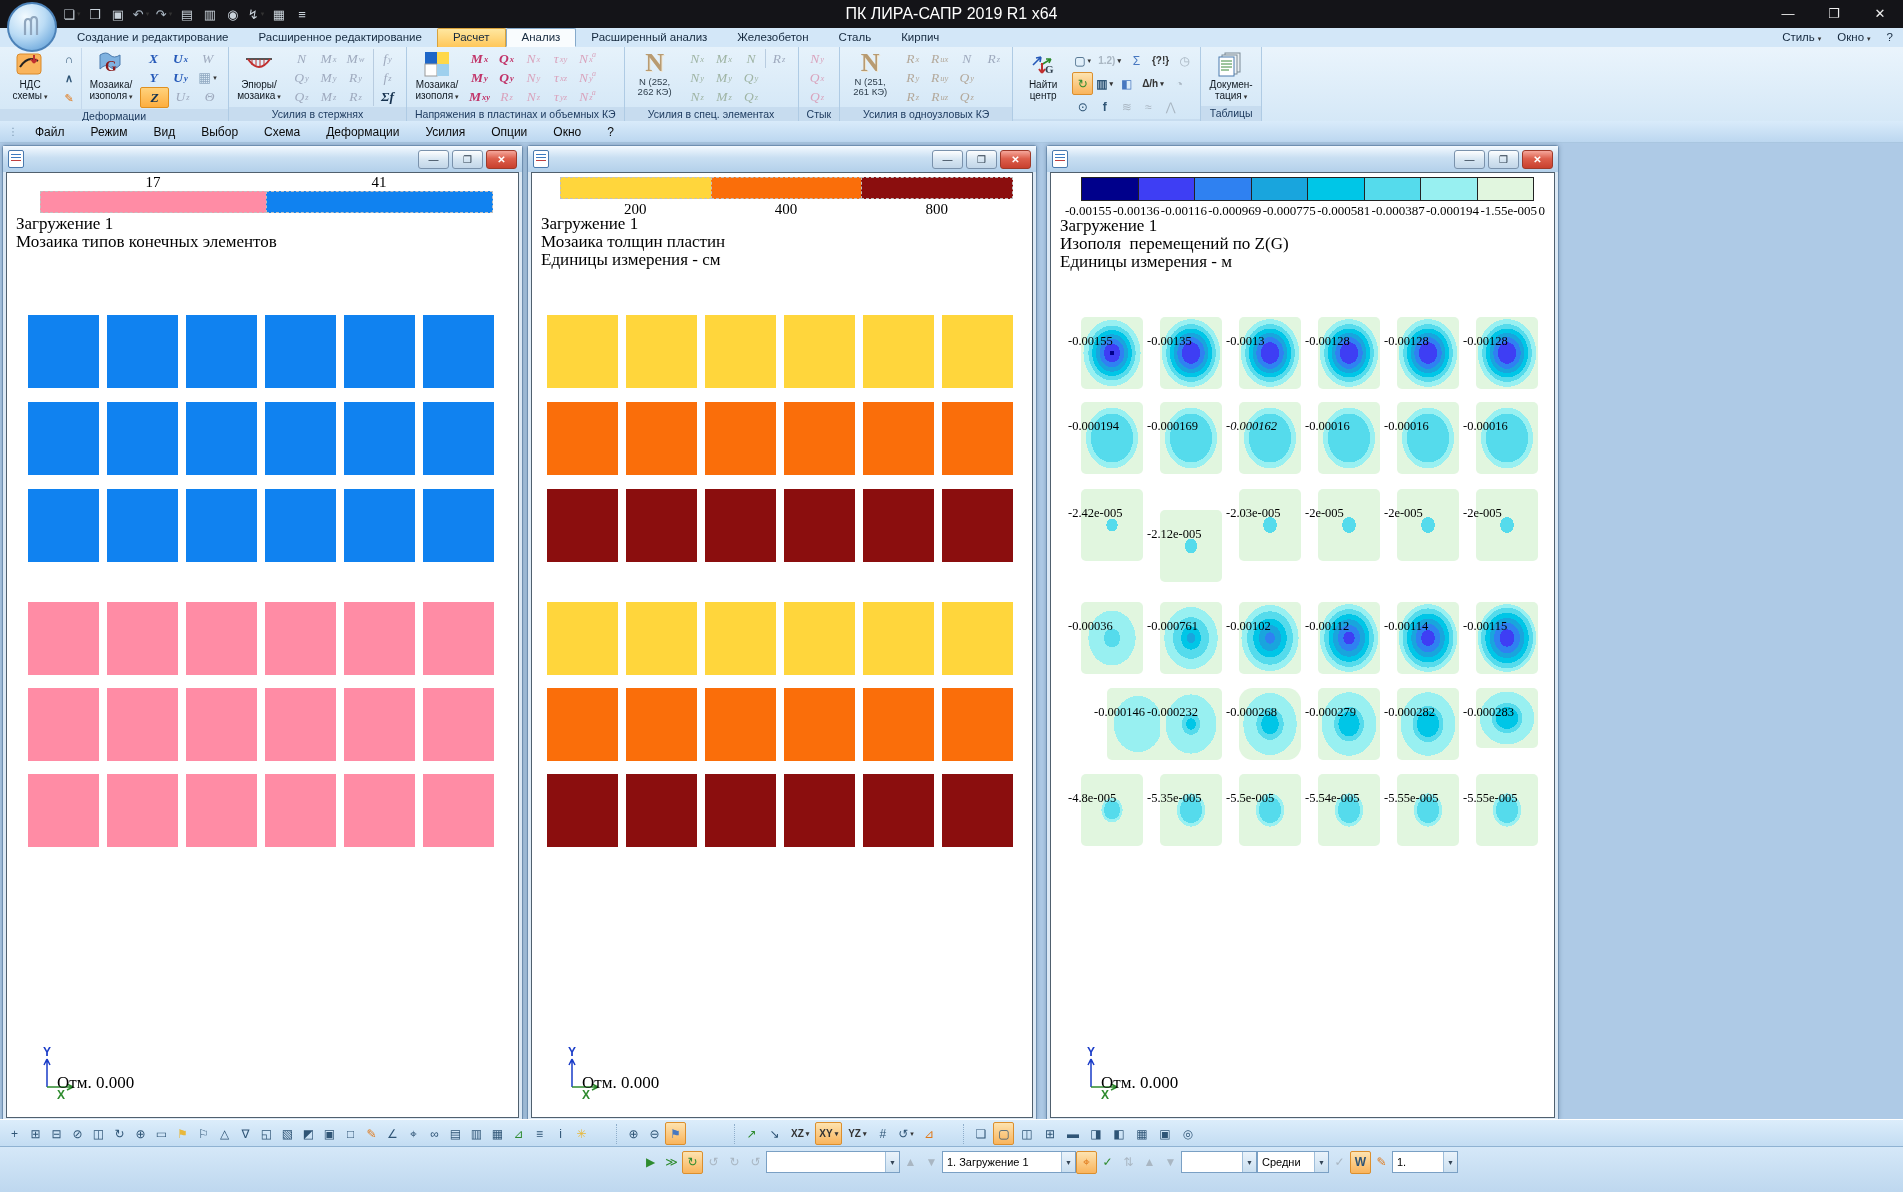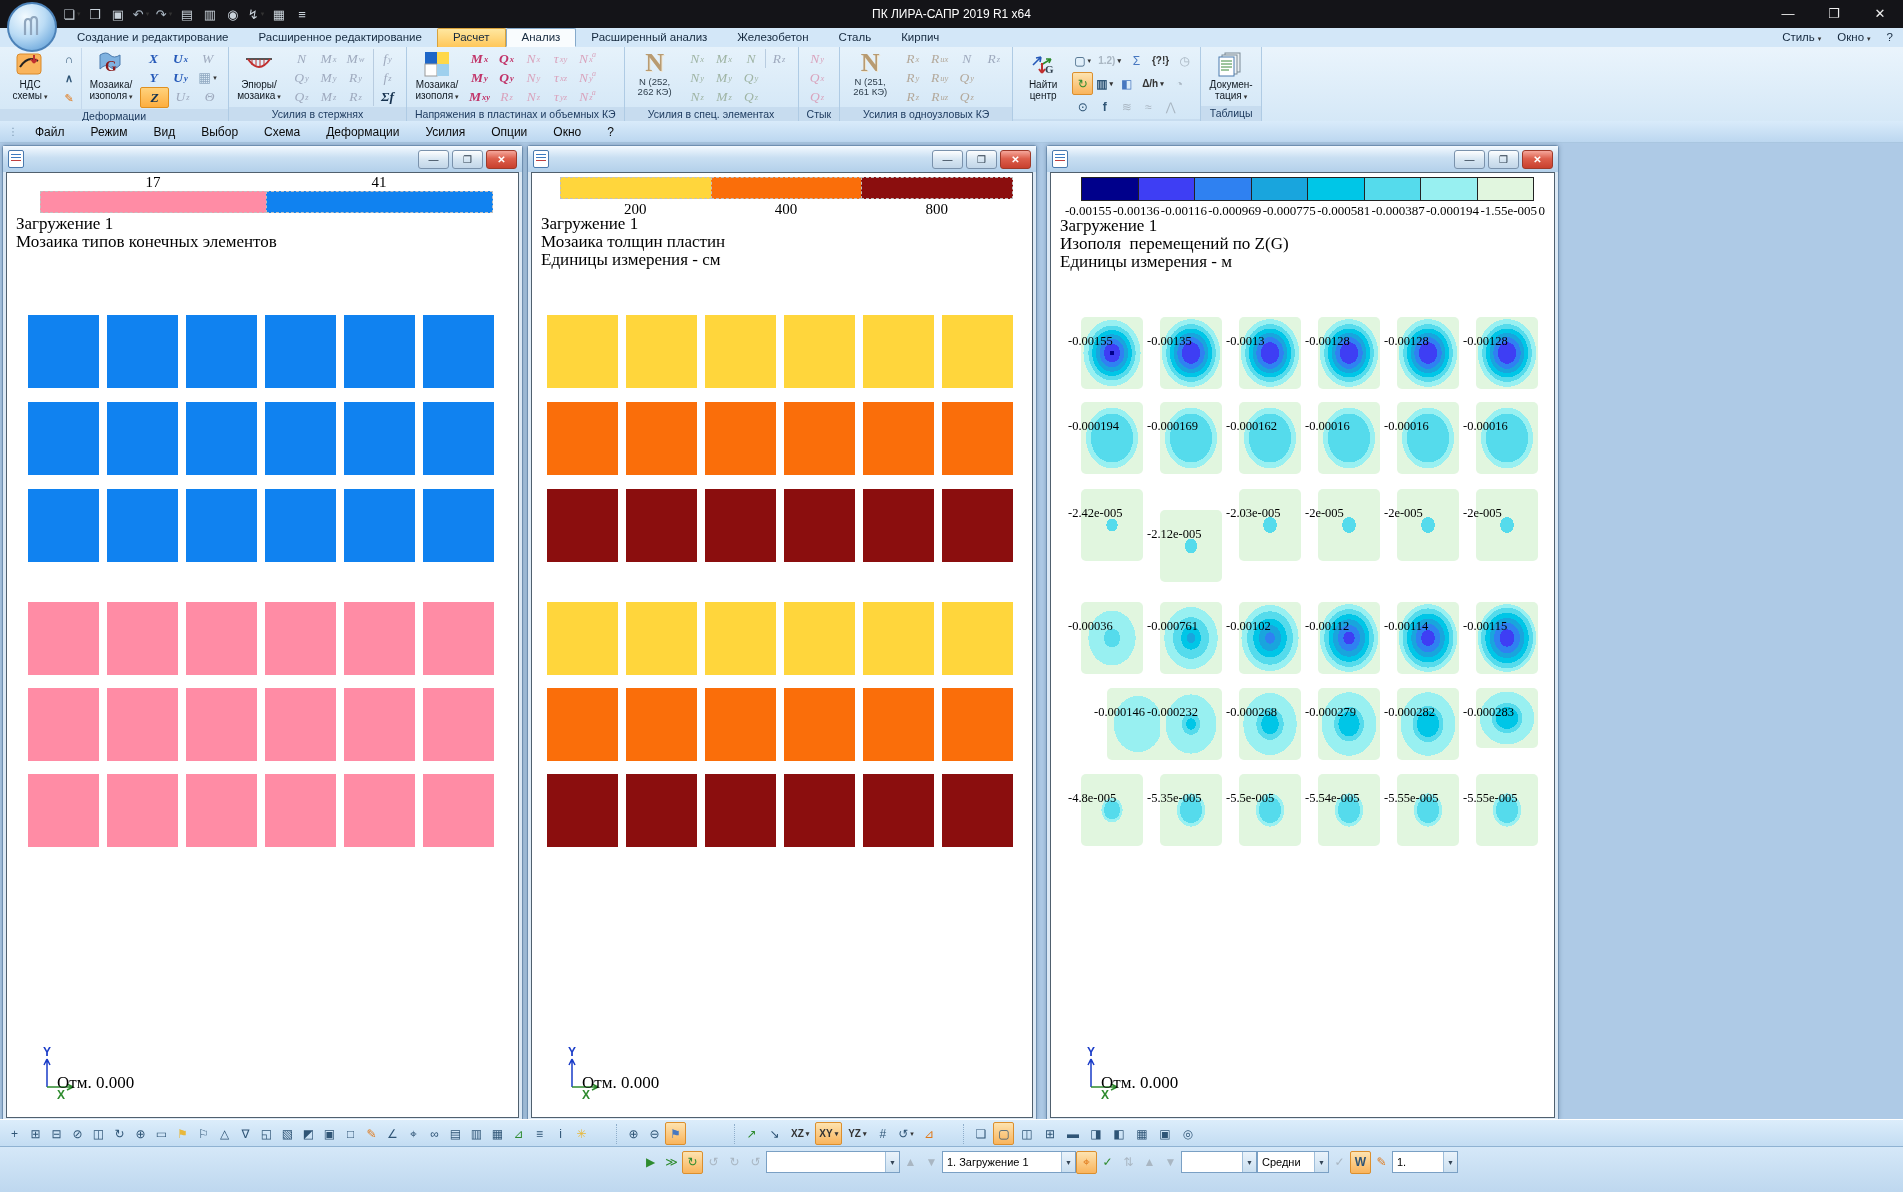--- a/index.html
+++ b/index.html
@@ -3,21 +3,21 @@
 <meta charset="utf-8">
 <style>
   html,body{margin:0;padding:0;width:1903px;height:1192px;overflow:hidden;
     font-family:"Liberation Sans",sans-serif;background:#AECAE6;font-size:12px;}
   .app{position:relative;width:1903px;height:1192px;background:#AECAE6;}
 
   
   .titlebar{position:absolute;top:0;left:0;right:0;height:28px;background:#141418;}
   .qat{position:absolute;left:62px;top:3px;display:flex;gap:3px;}
   .qat .ticon{width:20px;height:22px;color:#C9D2DA;font-size:13px;border:none;background:transparent;}
-  .apptitle{position:absolute;left:0;right:0;top:0;height:28px;line-height:28px;text-align:center;color:#FFFFFF;font-size:12px;}
+  .apptitle{position:absolute;left:0;right:0;top:0;height:28px;line-height:28px;text-align:center;color:#FFFFFF;font-size:16px;}
   .winbtns{position:absolute;right:0;top:0;display:flex;}
   .winbtn{width:46px;height:28px;line-height:28px;text-align:center;color:#EEE;font-size:13px;}
 
   .appbtn{position:absolute;left:7px;top:2px;width:46px;height:46px;border-radius:50%;z-index:9;
     background:radial-gradient(circle at 35% 28%,#F2FAFF,#BBDCF5 45%,#7FB4E2 75%,#5E98CC);
     border:2px solid #4C82B8;display:flex;align-items:center;justify-content:center;color:#8FA6BE;
     font-size:22px;font-family:"DejaVu Serif",serif;}
 
   
   .tabsrow{position:absolute;top:28px;left:0;right:0;height:19px;background:#D3E7F8;}
@@ -875,21 +875,21 @@
             </div>
             <div class="isocell" style="left: 425px; top: 144px; width: 62px; height: 72px; background-color: rgb(225, 246, 223); background-image: radial-gradient(closest-side, rgb(62, 62, 244) 0%, rgb(62, 62, 244) 30%, rgb(47, 129, 241) 30%, rgb(47, 129, 241) 44%, rgb(25, 165, 221) 44%, rgb(25, 165, 221) 56%, rgb(0, 198, 231) 56%, rgb(0, 198, 231) 68%, rgb(85, 219, 236) 68%, rgb(85, 219, 236) 80%, rgb(152, 240, 241) 80%, rgb(152, 240, 241) 94%, rgb(225, 246, 223) 94%, rgb(225, 246, 223) 100%);">
               <span class="isolabel">-0.00128</span>
             </div>
             <div class="isocell" style="left: 30px; top: 229px; width: 62px; height: 72px; background-color: rgb(225, 246, 223); background-image: radial-gradient(closest-side, rgb(85, 219, 236) 0%, rgb(85, 219, 236) 68%, rgb(152, 240, 241) 68%, rgb(152, 240, 241) 84%, rgb(225, 246, 223) 84%, rgb(225, 246, 223) 100%);">
               <span class="isolabel">-0.000194</span>
             </div>
             <div class="isocell" style="left: 109px; top: 229px; width: 62px; height: 72px; background-color: rgb(225, 246, 223); background-image: radial-gradient(closest-side, rgb(85, 219, 236) 0%, rgb(85, 219, 236) 68%, rgb(152, 240, 241) 68%, rgb(152, 240, 241) 84%, rgb(225, 246, 223) 84%, rgb(225, 246, 223) 100%);">
               <span class="isolabel">-0.000169</span>
             </div>
-            <div class="isocell" style="left: 188px; top: 229px; width: 62px; height: 72px; background-color: rgb(225, 246, 223); background-image: radial-gradient(closest-side, rgb(85, 219, 236) 0%, rgb(85, 219, 236) 68%, rgb(152, 240, 241) 68%, rgb(152, 240, 241) 84%, rgb(225, 246, 223) 84%, rgb(225, 246, 223) 100%);">
+            <div class="isocell" style="left: 188px; top: 229px; width: 62px; height: 72px; background-color: rgb(225, 246, 223); background-image: radial-gradient(closest-side, rgb(85, 219, 236) 0%, rgb(85, 219, 236) 68%, rgb(152, 240, 241) 68%, rgb(152, 240, 241) 84%, rgb(225, 246, 223) 84%, rgb(225, 246, 223) 100%); font-style: italic;">
               <span class="isolabel">-0.000162</span>
             </div>
             <div class="isocell" style="left: 267px; top: 229px; width: 62px; height: 72px; background-color: rgb(225, 246, 223); background-image: radial-gradient(closest-side, rgb(85, 219, 236) 0%, rgb(85, 219, 236) 68%, rgb(152, 240, 241) 68%, rgb(152, 240, 241) 84%, rgb(225, 246, 223) 84%, rgb(225, 246, 223) 100%);">
               <span class="isolabel">-0.00016</span>
             </div>
             <div class="isocell" style="left: 346px; top: 229px; width: 62px; height: 72px; background-color: rgb(225, 246, 223); background-image: radial-gradient(closest-side, rgb(85, 219, 236) 0%, rgb(85, 219, 236) 68%, rgb(152, 240, 241) 68%, rgb(152, 240, 241) 84%, rgb(225, 246, 223) 84%, rgb(225, 246, 223) 100%);">
               <span class="isolabel">-0.00016</span>
             </div>
             <div class="isocell" style="left: 425px; top: 229px; width: 62px; height: 72px; background-color: rgb(225, 246, 223); background-image: radial-gradient(closest-side, rgb(85, 219, 236) 0%, rgb(85, 219, 236) 68%, rgb(152, 240, 241) 68%, rgb(152, 240, 241) 84%, rgb(225, 246, 223) 84%, rgb(225, 246, 223) 100%);">
               <span class="isolabel">-0.00016</span>
@@ -929,21 +929,21 @@
             </div>
             <div class="isocell" style="left: 425px; top: 429px; width: 62px; height: 72px; background-color: rgb(225, 246, 223); background-image: radial-gradient(closest-side, rgb(62, 62, 244) 0%, rgb(62, 62, 244) 24%, rgb(47, 129, 241) 24%, rgb(47, 129, 241) 42%, rgb(25, 165, 221) 42%, rgb(25, 165, 221) 56%, rgb(0, 198, 231) 56%, rgb(0, 198, 231) 70%, rgb(85, 219, 236) 70%, rgb(85, 219, 236) 84%, rgb(152, 240, 241) 84%, rgb(152, 240, 241) 94%, rgb(225, 246, 223) 94%, rgb(225, 246, 223) 100%);">
               <span class="isolabel">-0.00115</span>
             </div>
             <div class="isocell" style="left: 30px; top: 515px; width: 62px; height: 72px; background-color: rgb(225, 246, 223); background-image: radial-gradient(closest-side, rgb(152, 240, 241) 0%, rgb(152, 240, 241) 78%, rgb(225, 246, 223) 78%, rgb(225, 246, 223) 100%); margin-left: 26px;">
               <span class="isolabel">-0.000146</span>
             </div>
             <div class="isocell" style="left: 109px; top: 515px; width: 62px; height: 72px; background-color: rgb(225, 246, 223); background-image: radial-gradient(closest-side, rgb(0, 198, 231) 0%, rgb(0, 198, 231) 16%, rgb(85, 219, 236) 16%, rgb(85, 219, 236) 30%, rgb(152, 240, 241) 30%, rgb(152, 240, 241) 82%, rgb(225, 246, 223) 82%, rgb(225, 246, 223) 100%);">
               <span class="isolabel">-0.000232</span>
             </div>
-            <div class="isocell" style="left: 188px; top: 515px; width: 62px; height: 72px; background-color: rgb(225, 246, 223); background-image: radial-gradient(closest-side, rgb(0, 198, 231) 0%, rgb(0, 198, 231) 28%, rgb(85, 219, 236) 28%, rgb(85, 219, 236) 44%, rgb(152, 240, 241) 44%, rgb(152, 240, 241) 86%, rgb(225, 246, 223) 86%, rgb(225, 246, 223) 100%);">
+            <div class="isocell" style="left: 188px; top: 515px; width: 62px; height: 72px; background-color: rgb(225, 246, 223); background-image: radial-gradient(closest-side, rgb(0, 198, 231) 0%, rgb(0, 198, 231) 28%, rgb(85, 219, 236) 28%, rgb(85, 219, 236) 44%, rgb(152, 240, 241) 44%, rgb(152, 240, 241) 86%, rgb(225, 246, 223) 86%, rgb(225, 246, 223) 100%); border-radius: 14px;">
               <span class="isolabel">-0.000268</span>
             </div>
             <div class="isocell" style="left: 267px; top: 515px; width: 62px; height: 72px; background-color: rgb(225, 246, 223); background-image: radial-gradient(closest-side, rgb(0, 198, 231) 0%, rgb(0, 198, 231) 34%, rgb(85, 219, 236) 34%, rgb(85, 219, 236) 48%, rgb(152, 240, 241) 48%, rgb(152, 240, 241) 88%, rgb(225, 246, 223) 88%, rgb(225, 246, 223) 100%);">
               <span class="isolabel">-0.000279</span>
             </div>
             <div class="isocell" style="left: 346px; top: 515px; width: 62px; height: 72px; background-color: rgb(225, 246, 223); background-image: radial-gradient(closest-side, rgb(0, 198, 231) 0%, rgb(0, 198, 231) 36%, rgb(85, 219, 236) 36%, rgb(85, 219, 236) 50%, rgb(152, 240, 241) 50%, rgb(152, 240, 241) 88%, rgb(225, 246, 223) 88%, rgb(225, 246, 223) 100%);">
               <span class="isolabel">-0.000282</span>
             </div>
             <div class="isocell" style="left: 425px; top: 515px; width: 62px; height: 60px; background-color: rgb(225, 246, 223); background-image: radial-gradient(closest-side, rgb(0, 198, 231) 0%, rgb(0, 198, 231) 36%, rgb(85, 219, 236) 36%, rgb(85, 219, 236) 50%, rgb(152, 240, 241) 50%, rgb(152, 240, 241) 88%, rgb(225, 246, 223) 88%, rgb(225, 246, 223) 100%);">
               <span class="isolabel">-0.000283</span>

